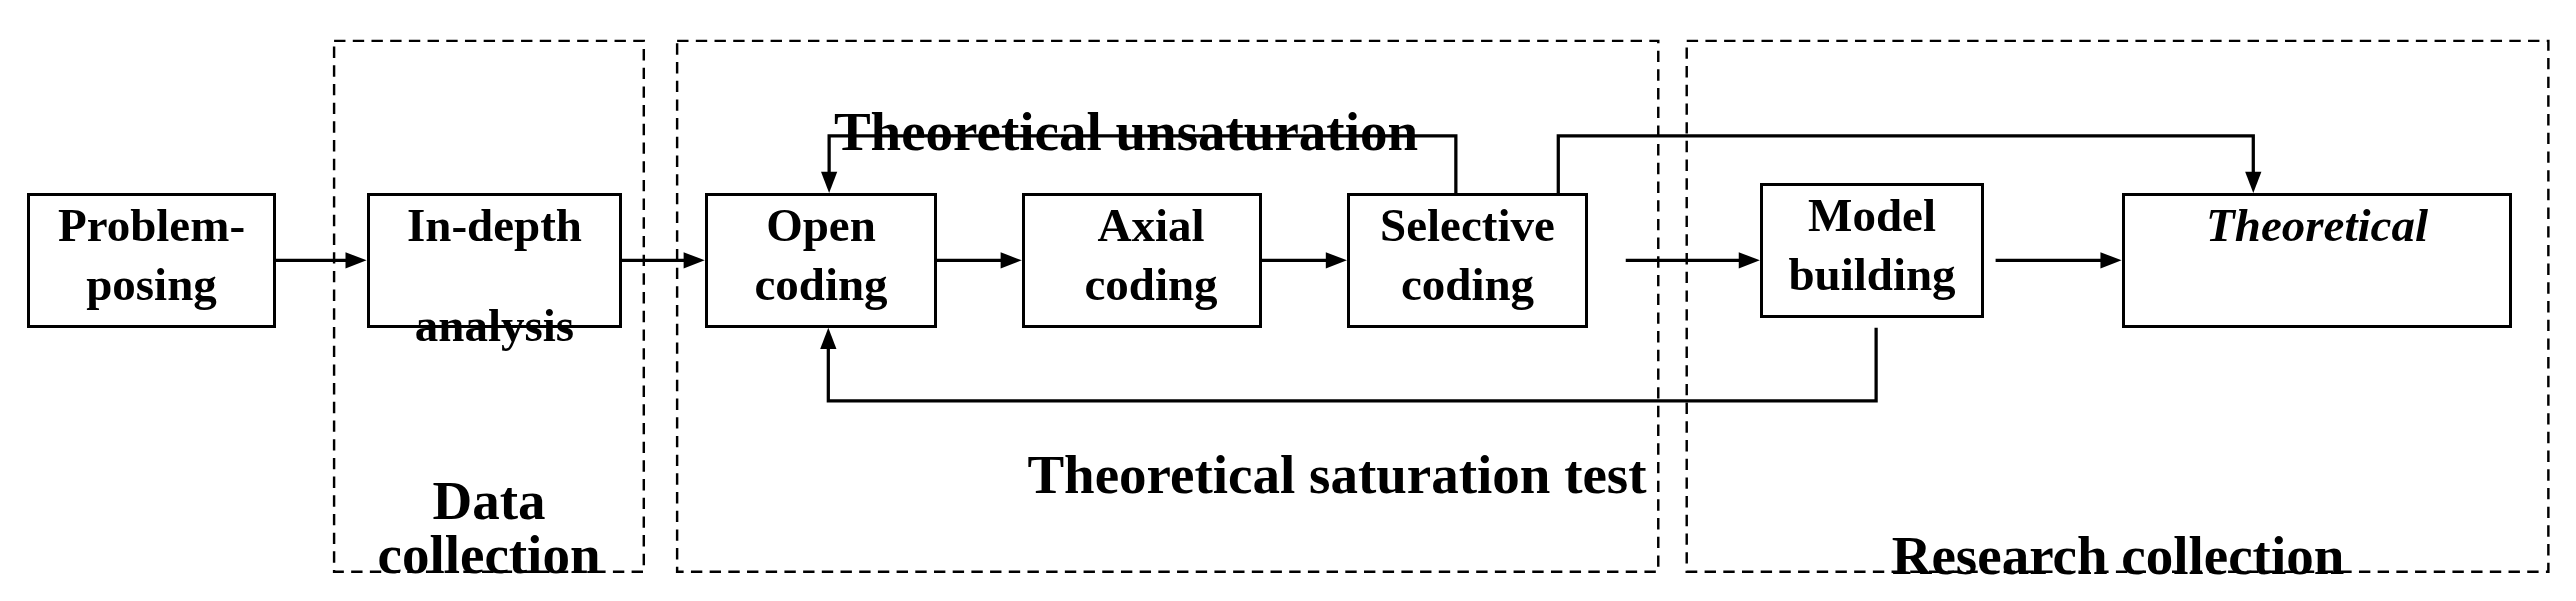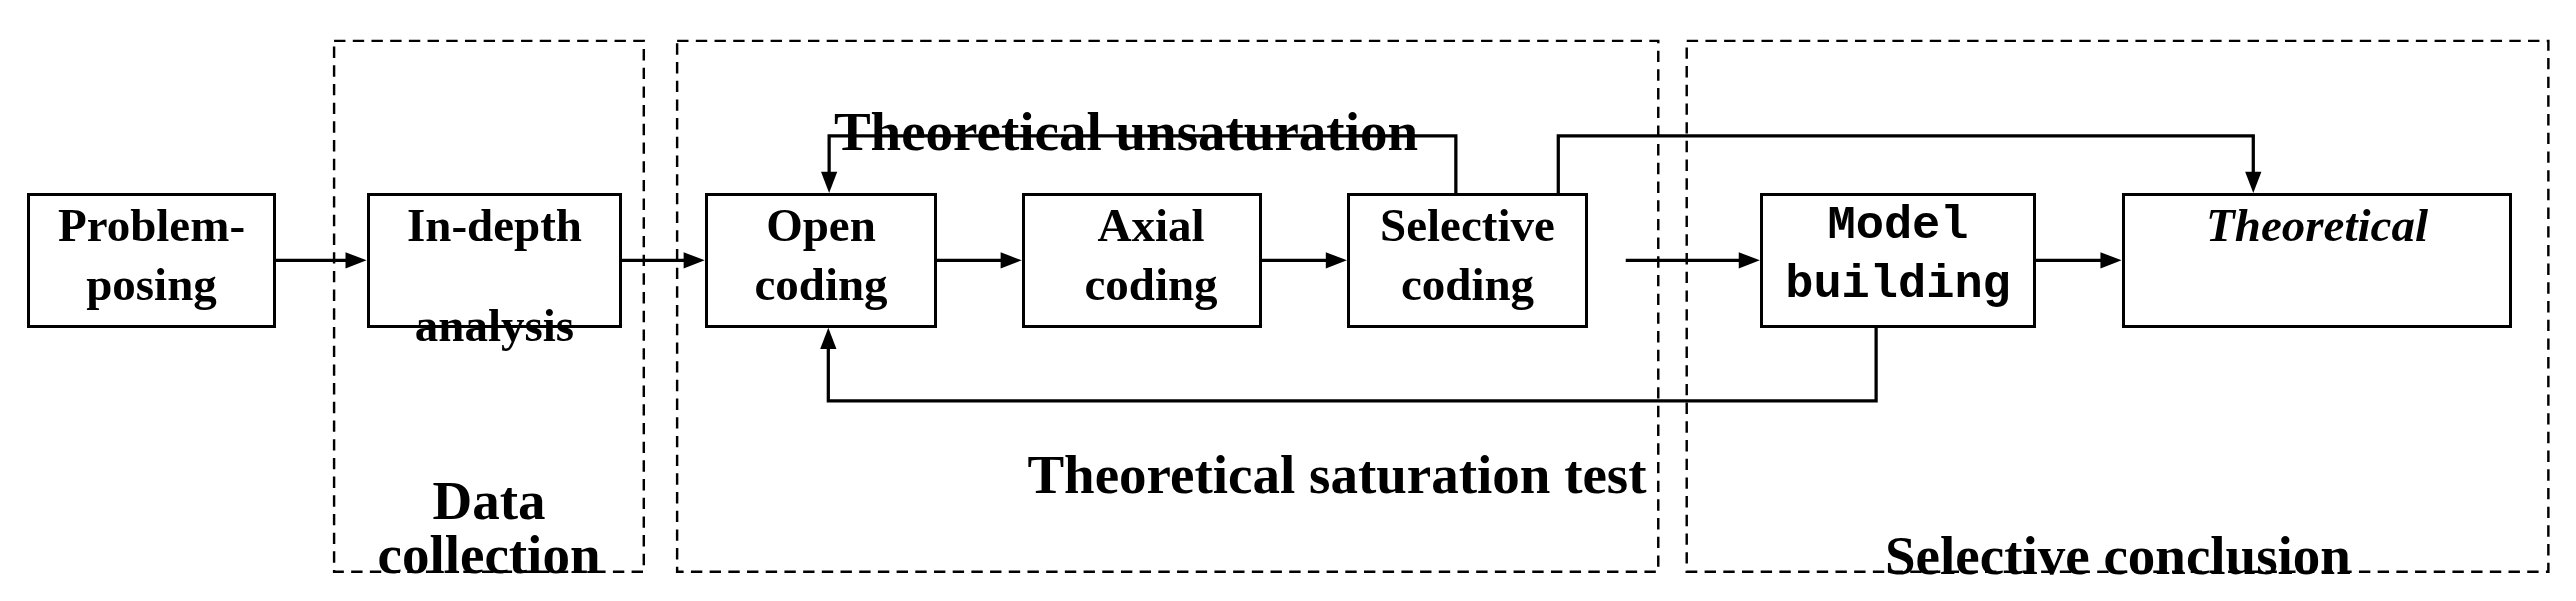--- a/index.html
+++ b/index.html
@@ -105,36 +105,36 @@
   <div class="box" style="left:1022px; top:193px; width:240px; height:135px;padding-left:18px;">
     <span>Axial</span>
     <span>coding</span>
   </div>
 
   <div class="box" style="left:1347px; top:193px; width:241px; height:135px;">
     <span>Selective</span>
     <span>coding</span>
   </div>
 
-  <div class="box" style="left:1760px; top:193px; width:276px; height:135px;font-family:Liberation Mono, monospace;">
+  <div class="box" style="left:1760px; top:183px; width:224px; height:135px;">
     <span>Model</span>
     <span>building</span>
   </div>
 
   <div class="box" style="left:2122px; top:193px; width:390px; height:135px;font-style:italic;">
     <span>Theoretical</span>
   </div>
 
   <div class="edge-label" style="left:801px; top:69px; width:650px;">Theoretical unsaturation</div>
 
 
   <div class="edge-label" style="left:1012px; top:412px; width:650px;">Theoretical saturation test</div>
 
   <div class="caption caption-two-line" style="left:334px; top:438px; width:310px;">
     <div>Data</div>
     <div>collection</div>
   </div>
 
 
-  <div class="caption" style="left:1687px; top:493px; width:862px;">Selective conclusion</div>
+  <div class="caption" style="left:1687px; top:493px; width:862px;">Research collection</div>
 
 </div>
 
 
 </body></html>

